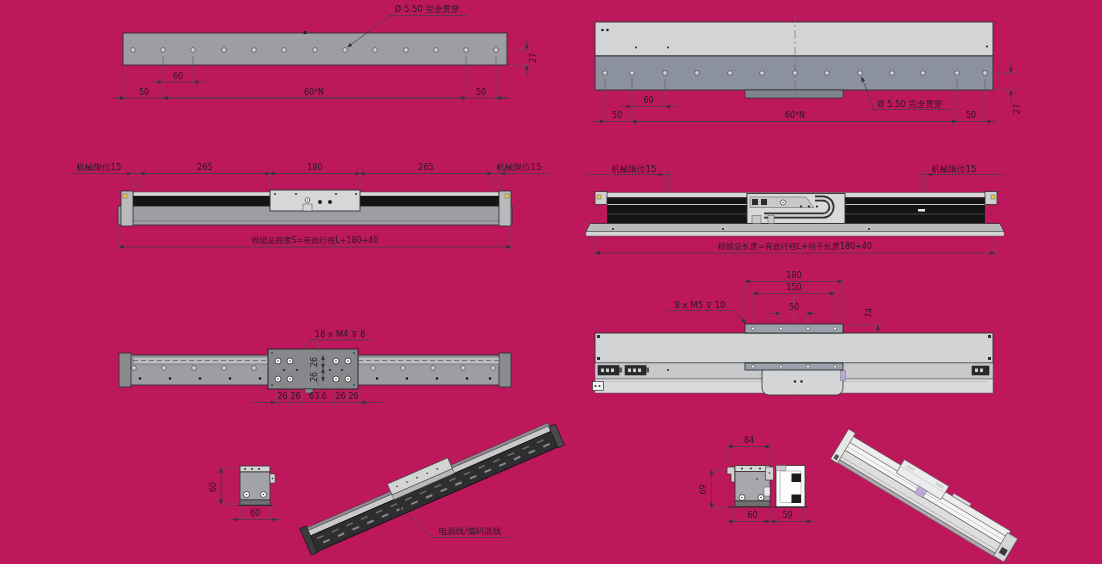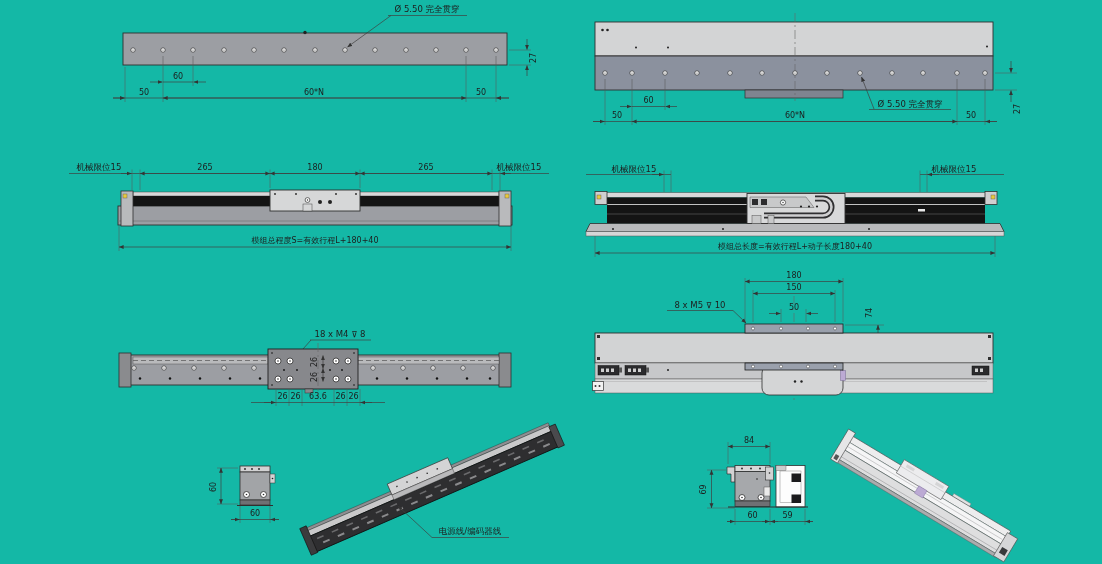--- a/index.html
+++ b/index.html
@@ -1,16 +1,16 @@
 <!DOCTYPE html>
 <html><head>
 <meta charset="utf-8">
 <style>
   html,body{margin:0;padding:0;background:#fff;}
-  .canvas{width:1102px;height:564px;background:#14b8a6;position:relative;overflow:hidden;}
+  .canvas{width:1102px;height:564px;background:#be185d;position:relative;overflow:hidden;}
   svg{display:block;font-family:"DejaVu Sans","Liberation Sans",sans-serif;}
   .dim{stroke:#3f3f3f;stroke-width:0.7;fill:none;}
   .ext{stroke:#5a5a5a;stroke-width:0.55;fill:none;}
   .cl{stroke:#666;stroke-width:0.6;stroke-dasharray:9 3 2 3;fill:none;}
   text{fill:#1d1d1d;}
   .dt{font-size:8px;text-anchor:middle;}
   .lb{font-size:8.5px;text-anchor:middle;}
 </style>
 </head>
 <body>

